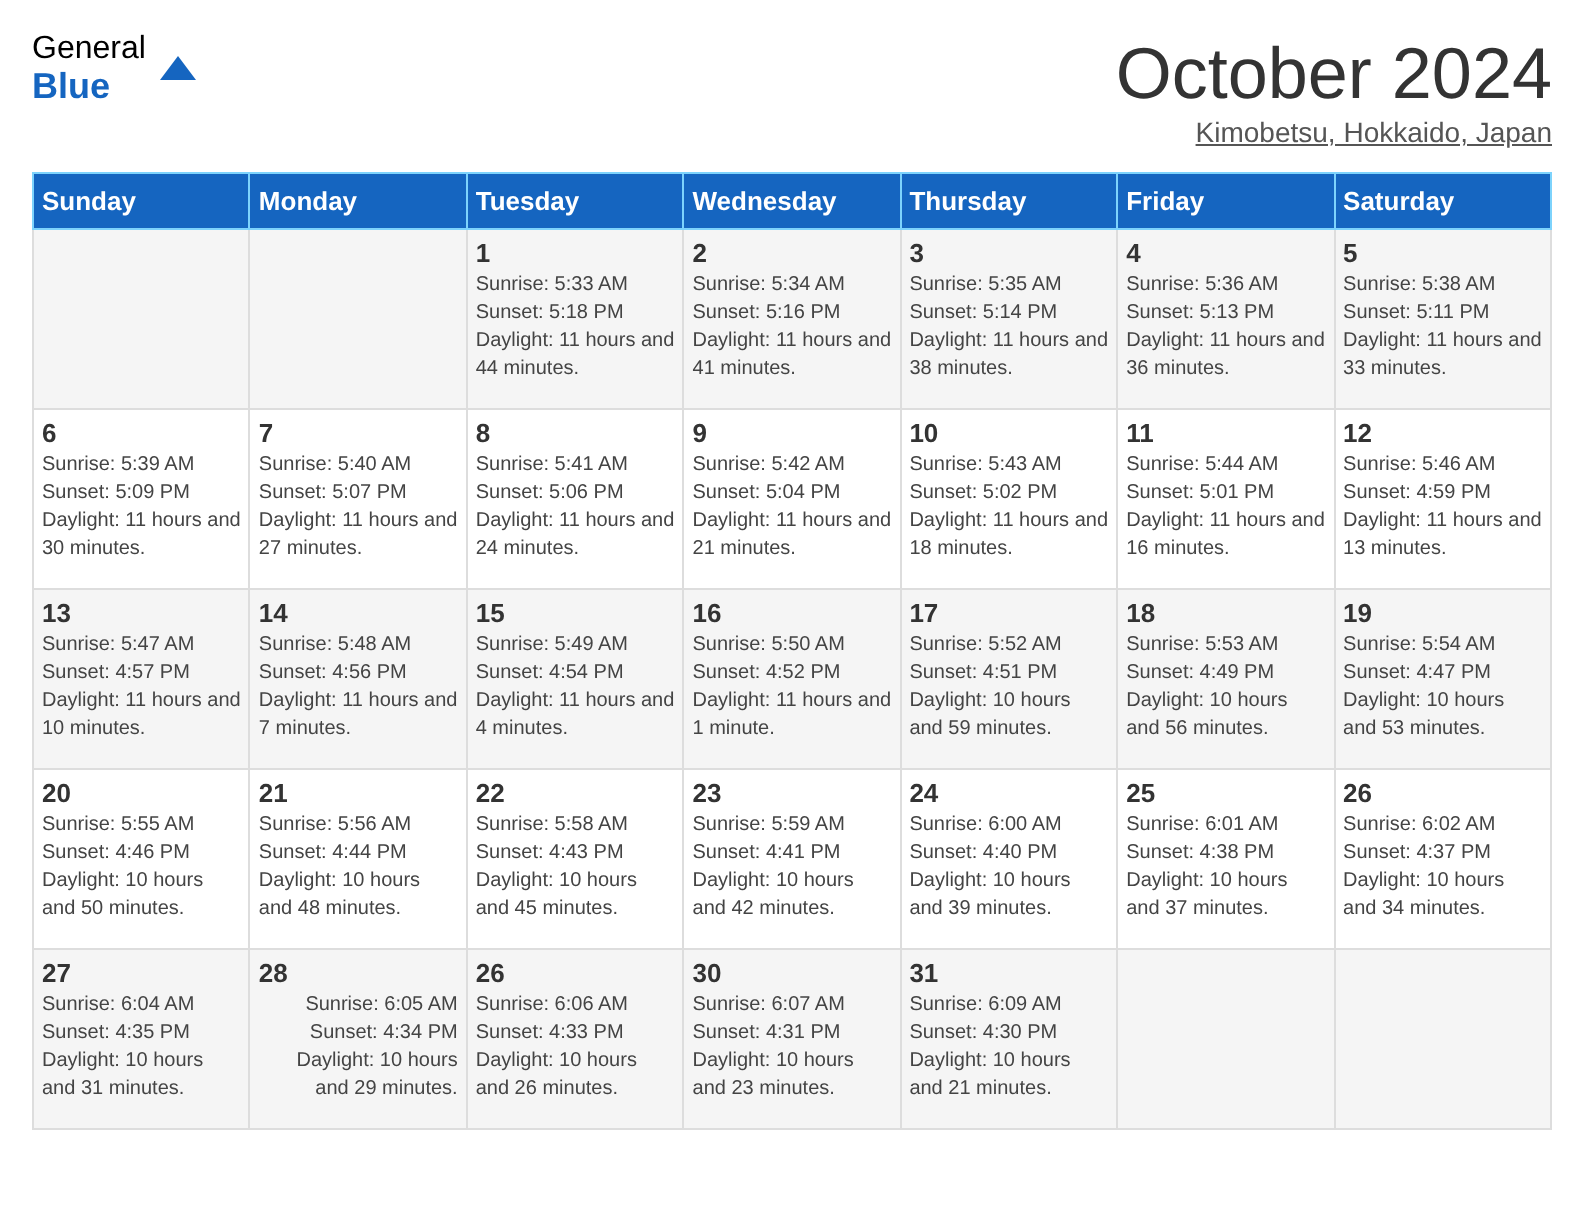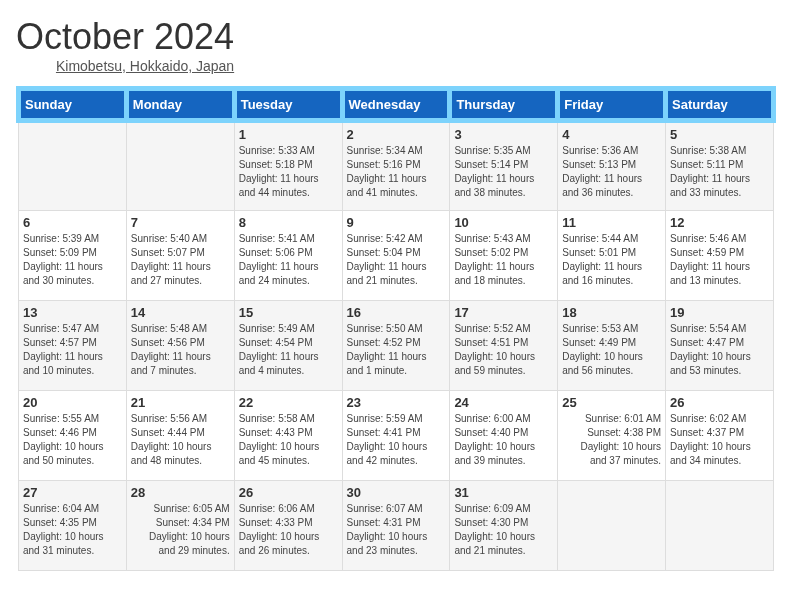--- a/index.html
+++ b/index.html
@@ -50,21 +50,21 @@
     }
     thead tr {
       background-color: #1565c0;
       color: #fff;
     }
     thead th {
       padding: 6px 4px;
       font-size: 13px;
       font-weight: bold;
       text-align: left;
-      border: 5px solid #7dd3fc;
+      border: 1px solid #7dd3fc;
     }
     tbody td {
       vertical-align: top;
       padding: 4px 4px;
       font-size: 10.5px;
       color: #333;
       border: 1px solid #ddd;
       height: 90px;
     }
     tbody tr:nth-child(odd) {
@@ -83,20 +83,29 @@
     .day-info {
       font-size: 10px;
       color: #444;
       line-height: 1.4;
     }
   </style>
 </head>
 <body>
 
 <div class="header">
+  <div class="logo">
+    <div class="logo-text">
+      <span>General</span>
+      <span style="color:#1565c0;font-size:18px;font-weight:bold;">Blue</span>
+    </div>
+    <svg class="logo-icon" viewBox="0 0 24 24" fill="#1565c0">
+      <path d="M3 17 L12 5 L21 17 Z"></path>
+    </svg>
+  </div>
   <div class="title-block">
     <div class="month-title">October 2024</div>
     <div class="location">Kimobetsu, Hokkaido, Japan</div>
   </div>
 </div>
 
 <table>
   <thead>
     <tr>
     <th>Sunday</th>
@@ -257,21 +266,21 @@
 Daylight: 10 hours and 42 minutes.</div>
         </td>
         <td>
           <span class="day-num">24</span>
           <div class="day-info" style="white-space: pre-line;">Sunrise: 6:00 AM
 Sunset: 4:40 PM
 Daylight: 10 hours and 39 minutes.</div>
         </td>
         <td>
           <span class="day-num">25</span>
-          <div class="day-info" style="white-space: pre-line; text-align: right;">Sunrise: 6:01 AM
+          <div class="day-info" style="white-space: pre-line;">Sunrise: 6:01 AM
 Sunset: 4:38 PM
 Daylight: 10 hours and 37 minutes.</div>
         </td>
         <td>
           <span class="day-num">26</span>
           <div class="day-info" style="white-space: pre-line;">Sunrise: 6:02 AM
 Sunset: 4:37 PM
 Daylight: 10 hours and 34 minutes.</div>
         </td>
       </tr>

